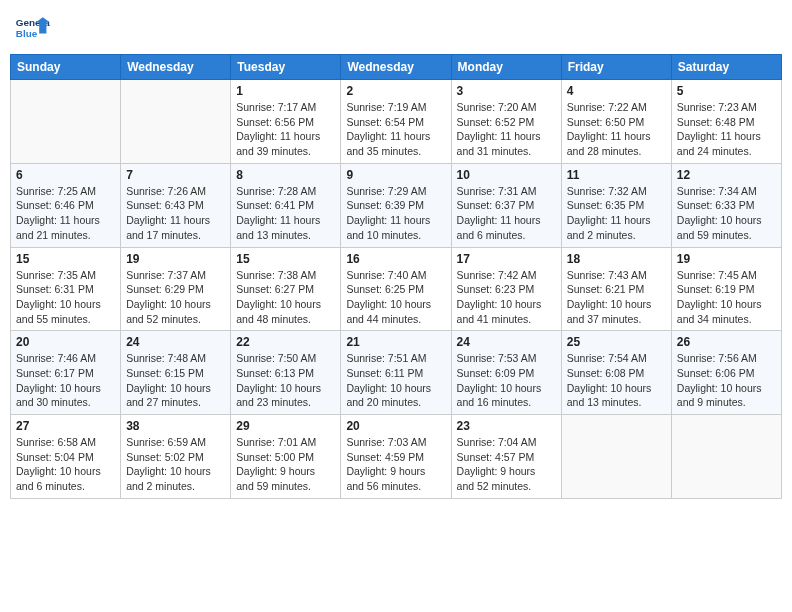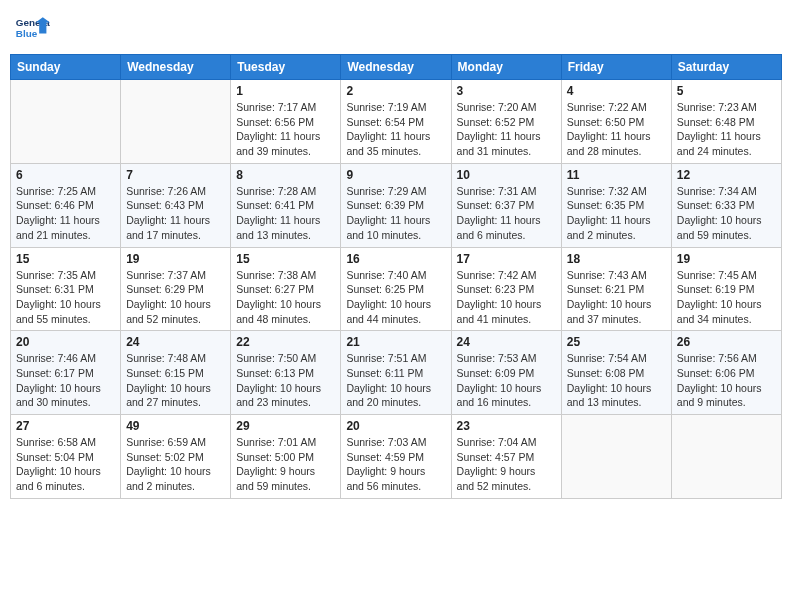--- a/index.html
+++ b/index.html
@@ -214,21 +214,21 @@
           <span class="day-number">26</span>
           <div class="day-detail">Sunrise: 7:56 AM<br>Sunset: 6:06 PM<br>Daylight: 10 hours and 9 minutes.</div>
         </td>
       </tr>
       <tr>
         <td>
           <span class="day-number">27</span>
           <div class="day-detail">Sunrise: 6:58 AM<br>Sunset: 5:04 PM<br>Daylight: 10 hours and 6 minutes.</div>
         </td>
         <td>
-          <span class="day-number">49</span>
+          <span class="day-number">38</span>
           <div class="day-detail">Sunrise: 6:59 AM<br>Sunset: 5:02 PM<br>Daylight: 10 hours and 2 minutes.</div>
         </td>
         <td>
           <span class="day-number">29</span>
           <div class="day-detail">Sunrise: 7:01 AM<br>Sunset: 5:00 PM<br>Daylight: 9 hours and 59 minutes.</div>
         </td>
         <td>
           <span class="day-number">20</span>
           <div class="day-detail">Sunrise: 7:03 AM<br>Sunset: 4:59 PM<br>Daylight: 9 hours and 56 minutes.</div>
         </td>

